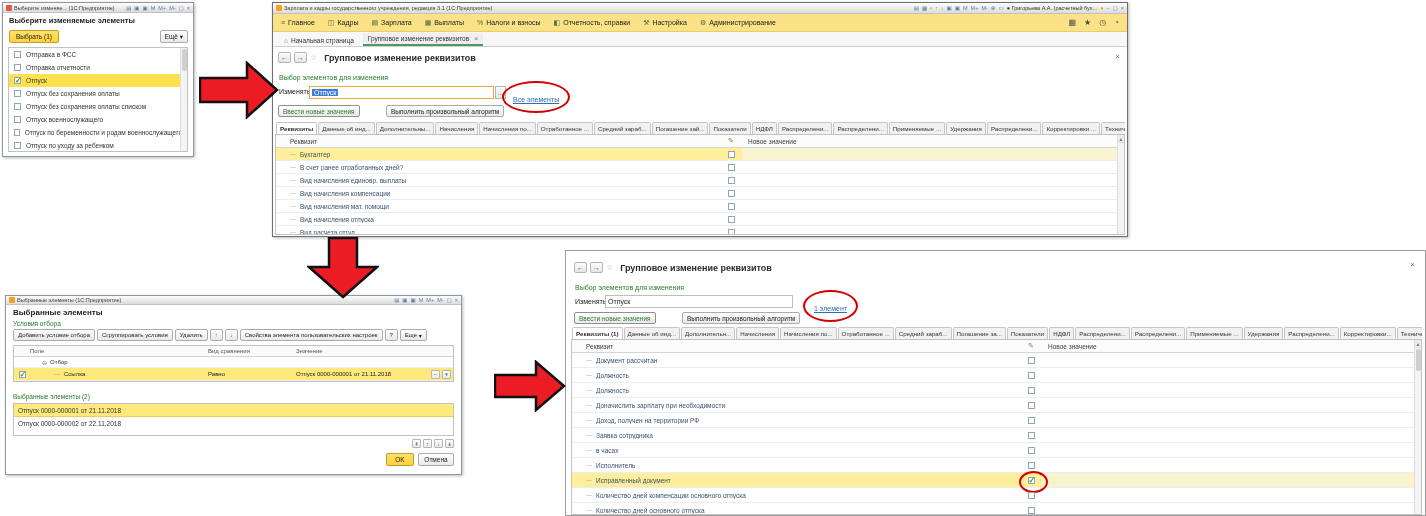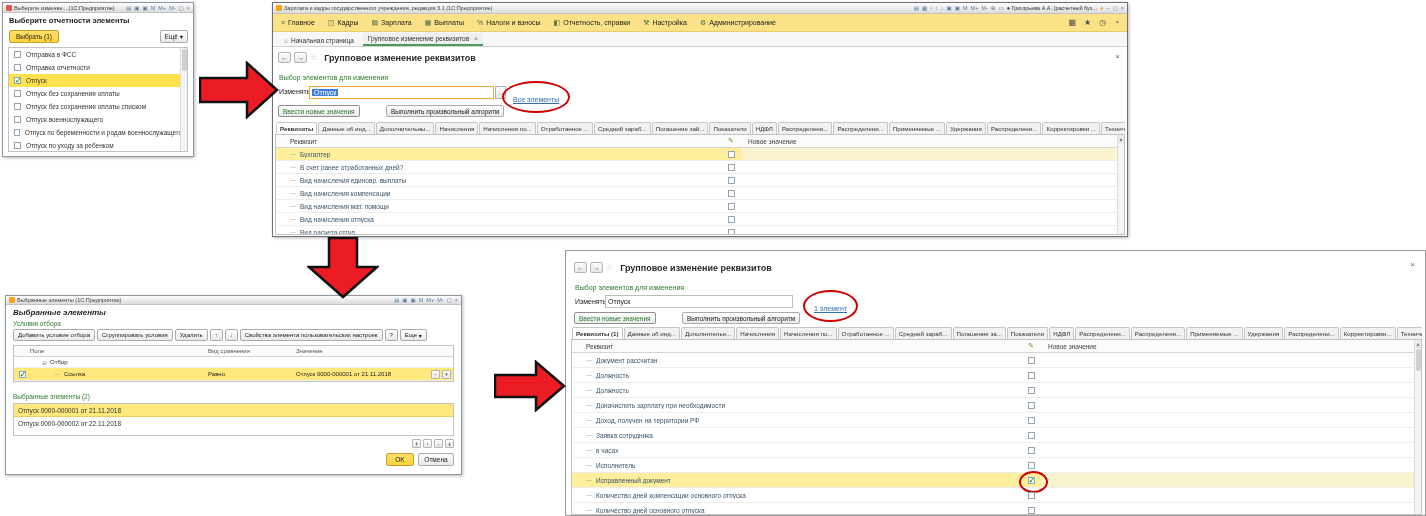--- a/index.html
+++ b/index.html
@@ -107,21 +107,21 @@
         <span>▤</span>
           <span>▣</span>
           <span>▣</span>
           <span>M</span>
           <span>M+</span>
           <span>M-</span>
         <span>▢</span>
         <span>×</span>
       </span>
     </div>
-    <div style="position:absolute; left:6px; top:13px; font-size:7.5px;" class="heading">Выберите отчетности элементы</div>
+    <div style="position:absolute; left:6px; top:13px; font-size:7.5px;" class="heading">Выберите изменяемые элементы</div>
     <button class="btn-yellow" style="position:absolute; left:6px; top:27px;">Выбрать (1)</button>
     <button class="btn" style="position:absolute; right:5px; top:27px; height:13px;">
       <span>Ещё</span>&nbsp;<span>▾</span>
     </button>
     <div class="chlist" style="left:5px; top:44px; right:5px; bottom:4px;">
       <div class="chrow">
           <span class="cbx"></span>
           <span class="rowlbl" style="color:#333;">Отправка в ФСС</span>
         </div>
         <div class="chrow">
@@ -375,21 +375,21 @@
         <span>▤</span>
           <span>▣</span>
           <span>▣</span>
           <span>M</span>
           <span>M+</span>
           <span>M-</span>
         <span>▢</span>
         <span>×</span>
       </span>
     </div>
-    <div class="heading" style="position:absolute; left:7px; top:12px;font-style:italic;">Выбранные элементы</div>
+    <div class="heading" style="position:absolute; left:7px; top:12px;">Выбранные элементы</div>
     <div class="green-head" style="position:absolute; left:7px; top:24px; font-size:6.5px;">Условия отбора</div>
     <div style="position:absolute; left:7px; top:33px; right:7px; display:flex; gap:2px; align-items:center;">
       <button class="btn" style="font-size:6px; height:12px;">Добавить условие отбора</button>
       <button class="btn" style="font-size:6px; height:12px;">Сгруппировать условия</button>
       <button class="btn" style="font-size:6px; height:12px;">Удалить</button>
       <button class="btn tbtn-up" style="font-size:6px; height:12px;">↑</button>
       <button class="btn tbtn-up" style="font-size:6px; height:12px;">↓</button>
       <button class="btn" style="font-size:6px; height:12px;">Свойства элемента пользовательских настроек</button>
       <button class="btn" style="font-size:6px; height:12px;">?</button>
       <button class="btn" style="font-size:6px; height:12px;"><span>Еще</span>&nbsp;<span>▾</span></button>

